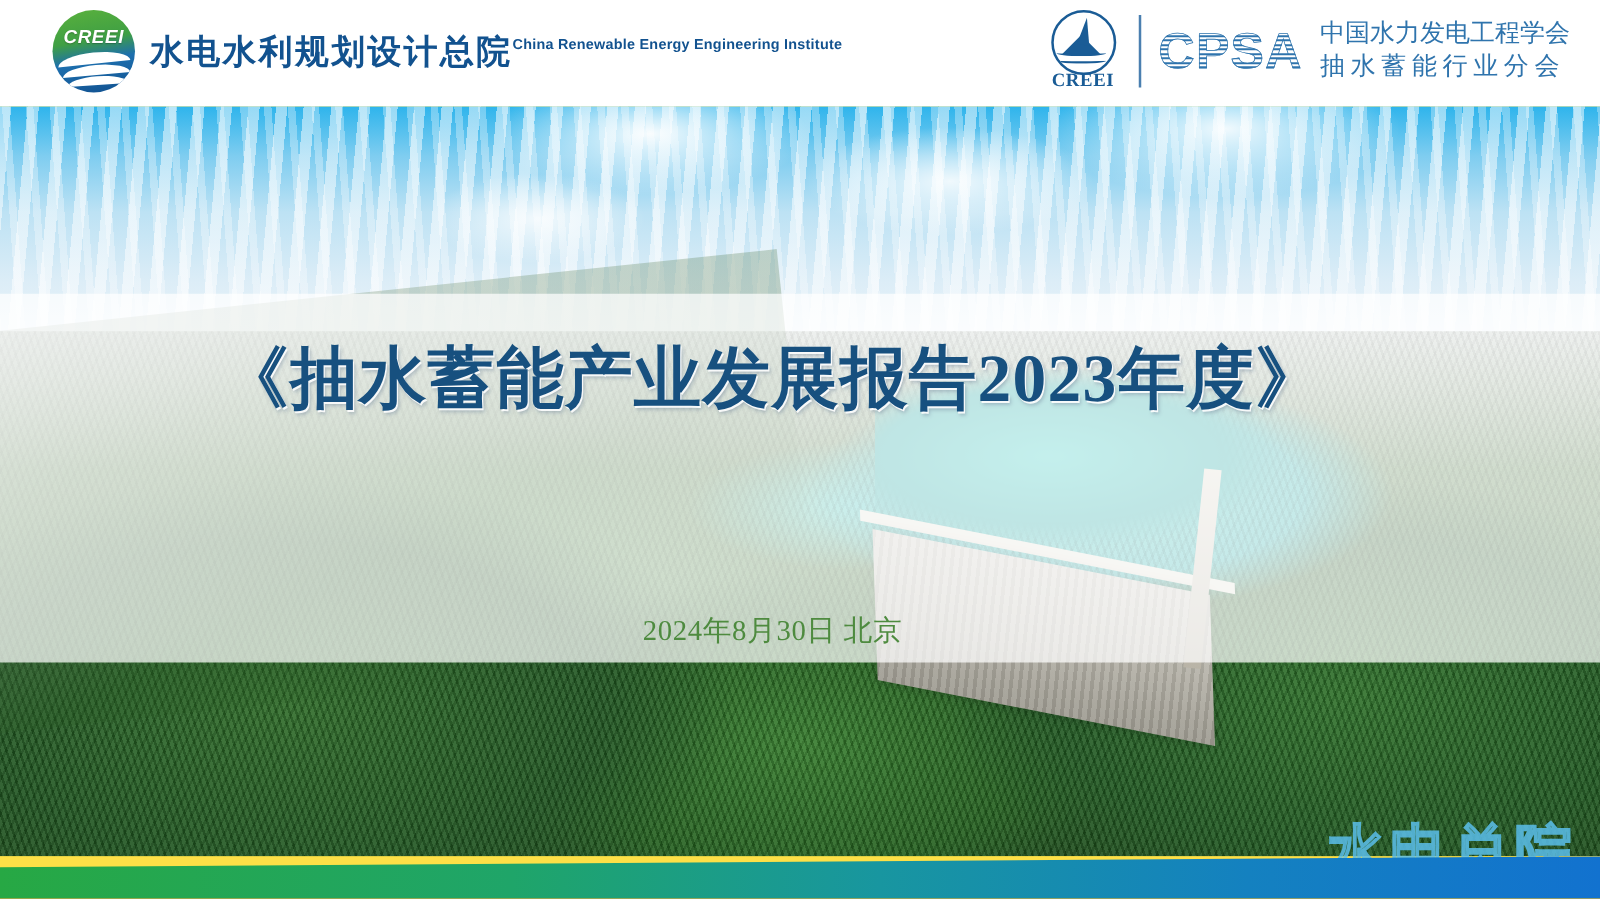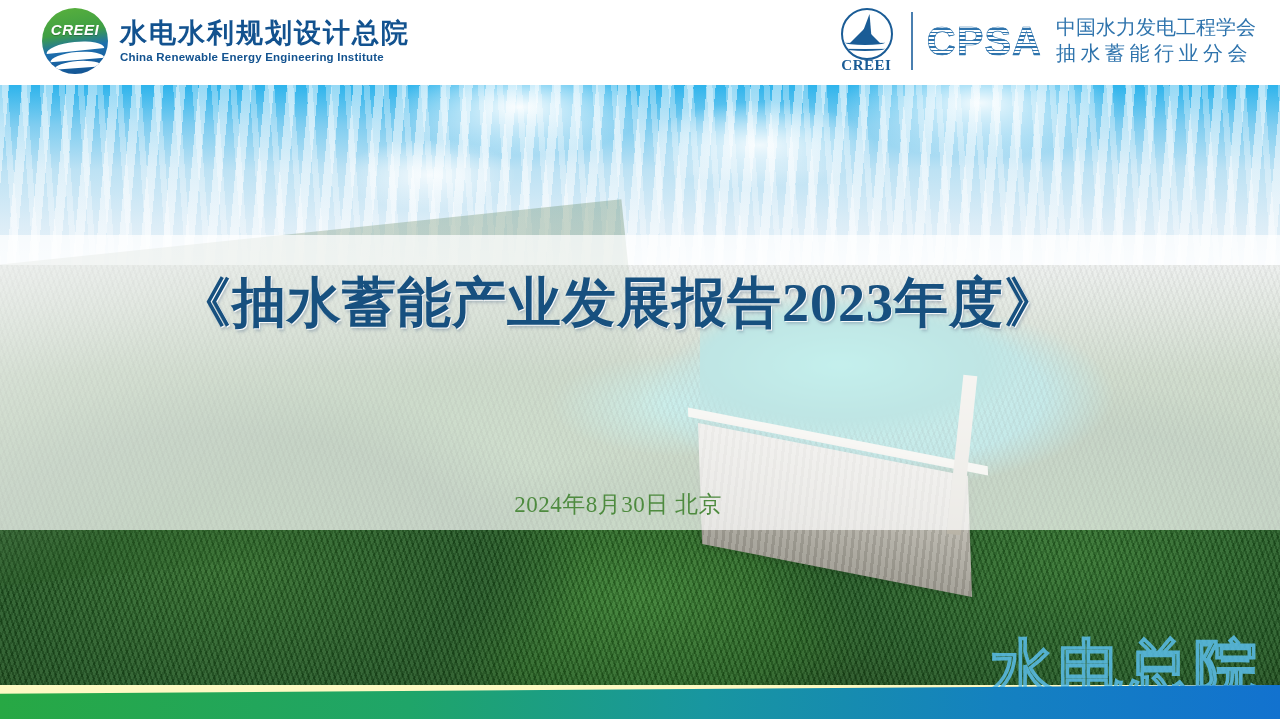--- a/index.html
+++ b/index.html
@@ -5,21 +5,21 @@
   html, body {
     margin: 0;
     padding: 0;
     background: #555;
   }
   .slide {
     position: relative;
     width: 1280px;
     height: 719px;
     overflow: hidden;
-    background: #fef9c3;
+    background: #fde047;
     font-family: "Liberation Serif", "DejaVu Serif", serif;
   }
 
   
   .header {
     position: absolute;
     left: 0; top: 0;
     width: 1280px;
     height: 85px;
     background: #ffffff;
@@ -53,21 +53,21 @@
   }
   .creei-mark .wave {
     position: absolute;
     height: 9px;
     background: #ffffff;
     border-radius: 50%/100% 100% 0 0;
   }
   .creei-mark .w1 { left: 4px;  top: 34px; width: 58px; transform: rotate(-6deg); }
   .creei-mark .w2 { left: 8px;  top: 44px; width: 54px; transform: rotate(-5deg); height: 8px;}
   .creei-mark .w3 { left: 12px; top: 53px; width: 48px; transform: rotate(-4deg); height: 7px;}
-  .creei-words { display: flex; flex-direction: column; justify-content: space-between; }
+  .creei-words { display: flex; flex-direction: row; justify-content: space-between; }
   .creei-cn {
     color: #12528f;
     font-family: "Liberation Sans", sans-serif;
     font-weight: bold;
     font-size: 27px;
     letter-spacing: 2px;
     line-height: 1.05;
   }
   .creei-en {
     color: #12528f;
@@ -327,21 +327,21 @@
 
   
   .watermark {
     position: absolute;
     right: 18px;
     bottom: 6px;
     color: transparent;
     -webkit-text-stroke: 1.6px rgba(90,190,235,.85);
     font-family: "Liberation Sans", sans-serif;
     font-weight: bold;
-    font-size: 64px;
+    font-size: 46px;
     letter-spacing: 4px;
     z-index: 30;
     white-space: nowrap;
   }
 
   
   .bottom-bar {
     position: absolute;
     left: 0; bottom: 0;
     width: 1280px;

